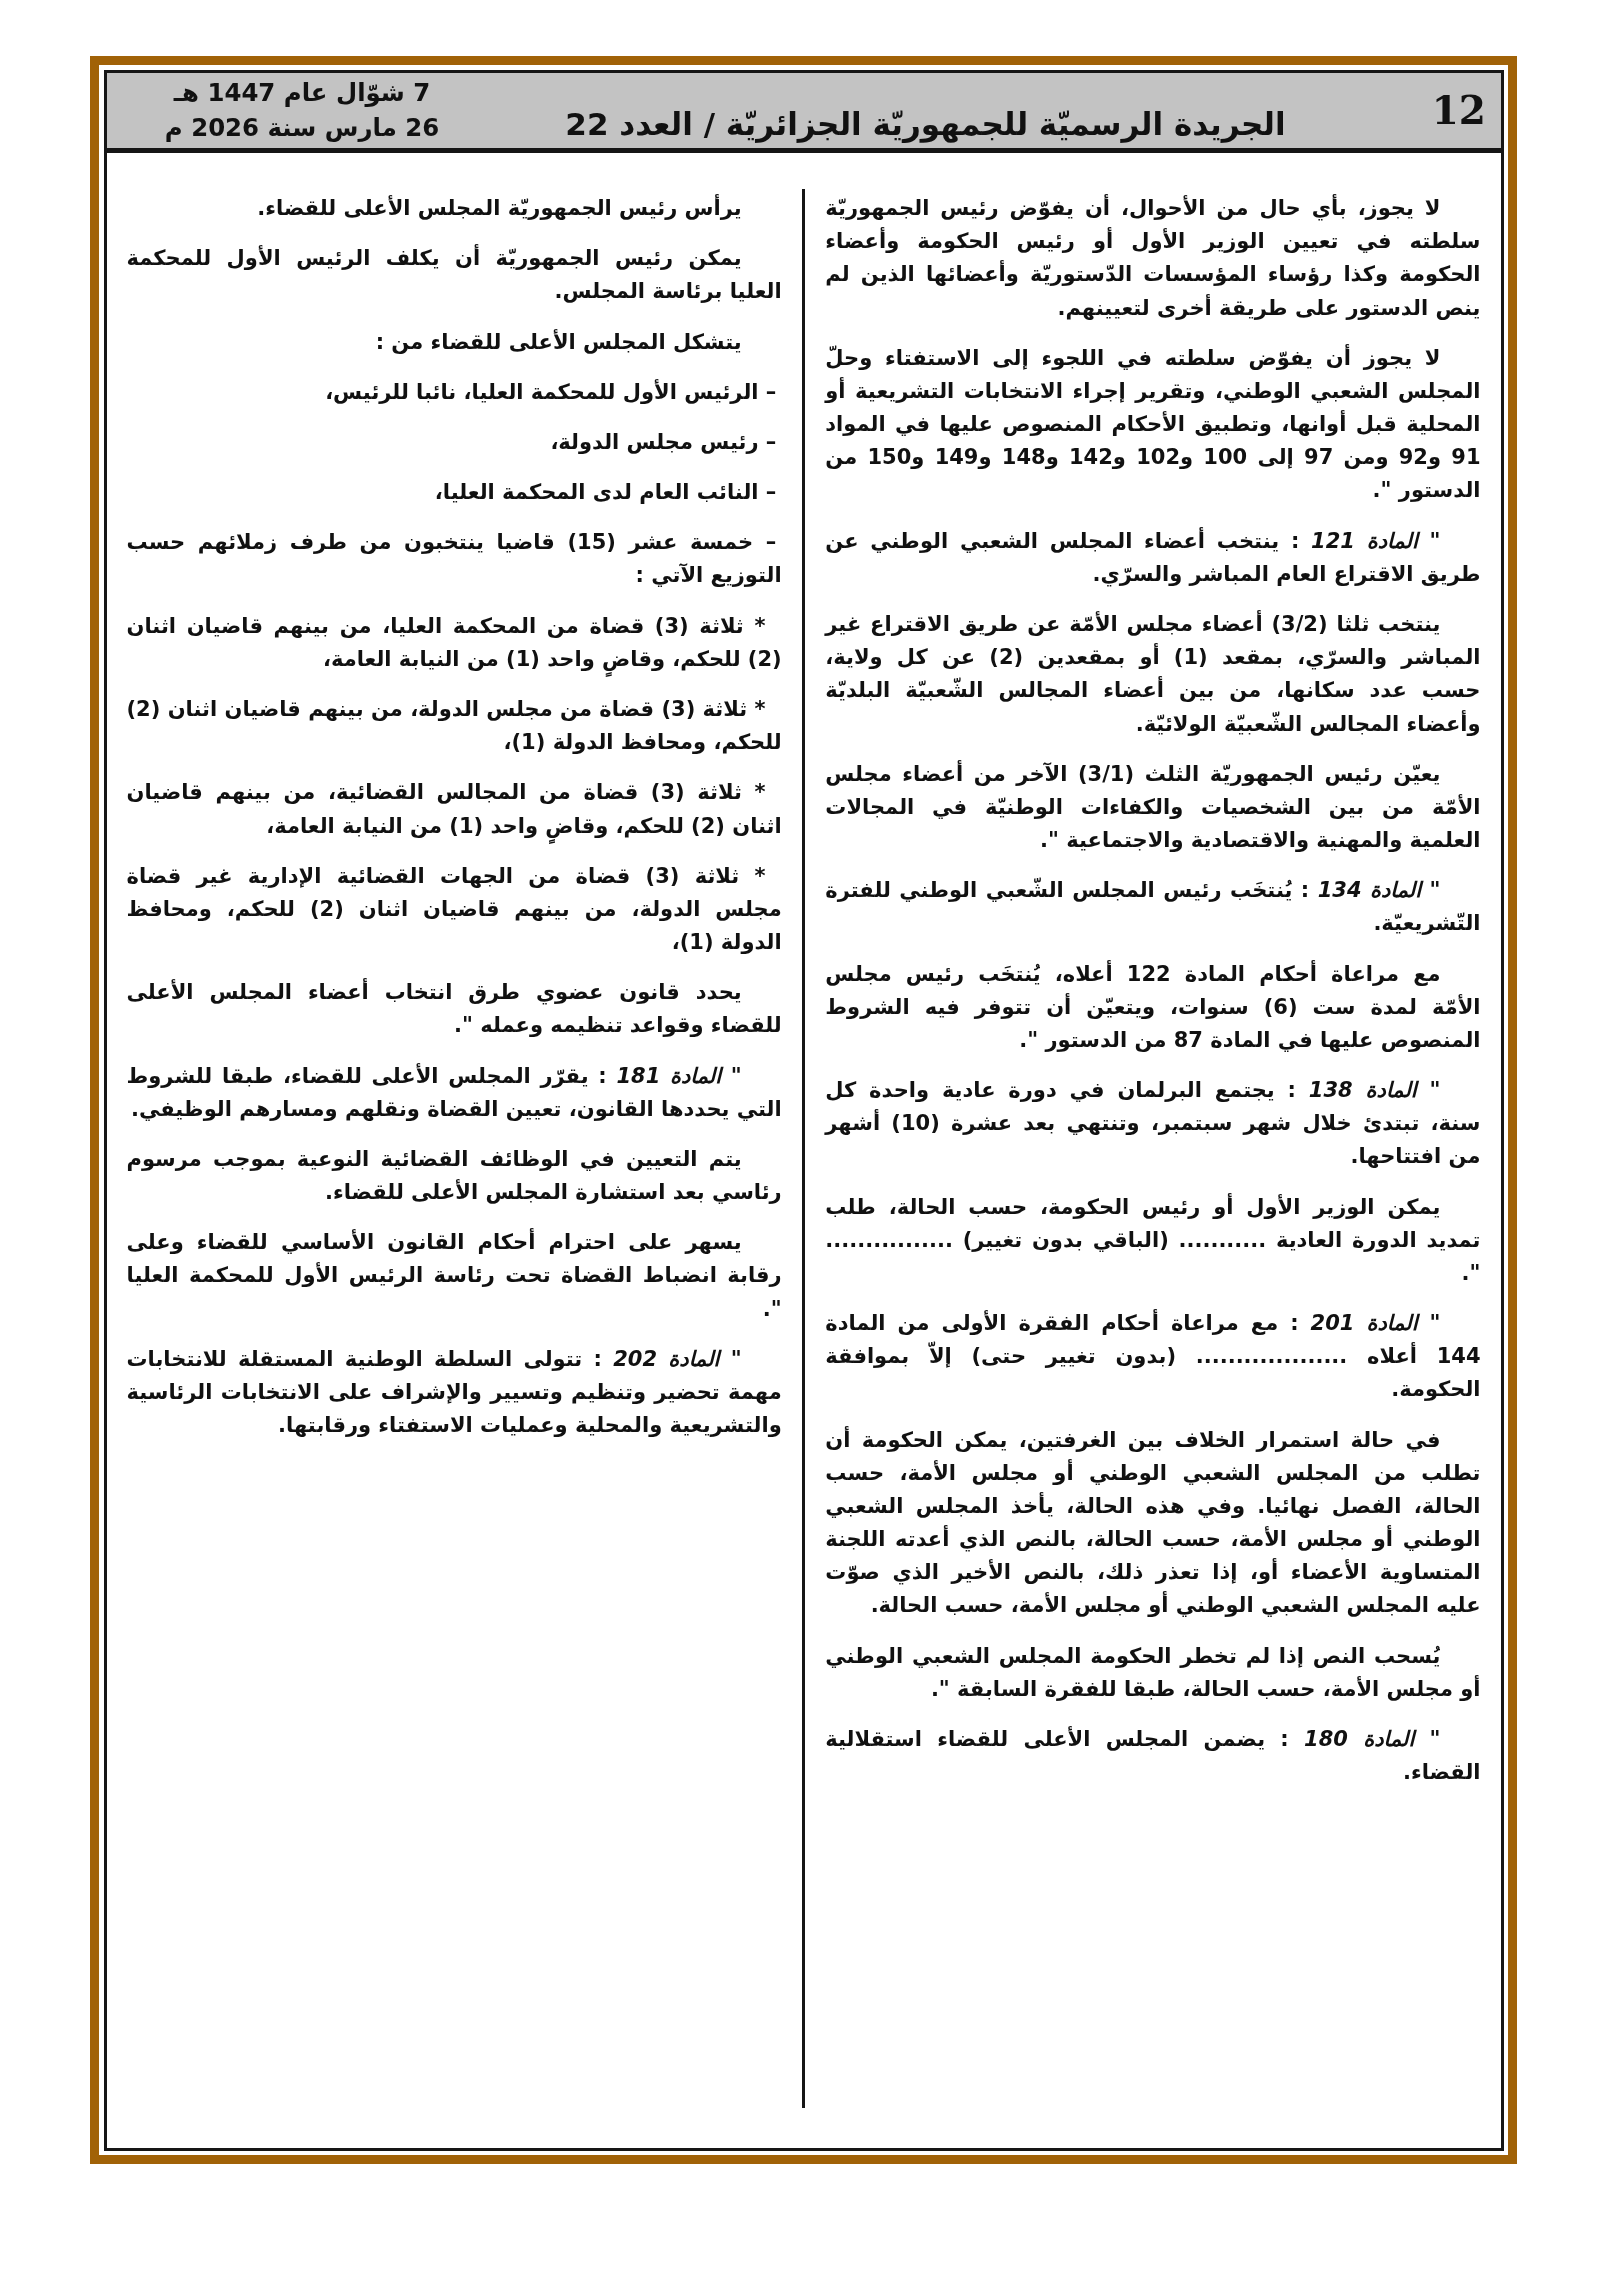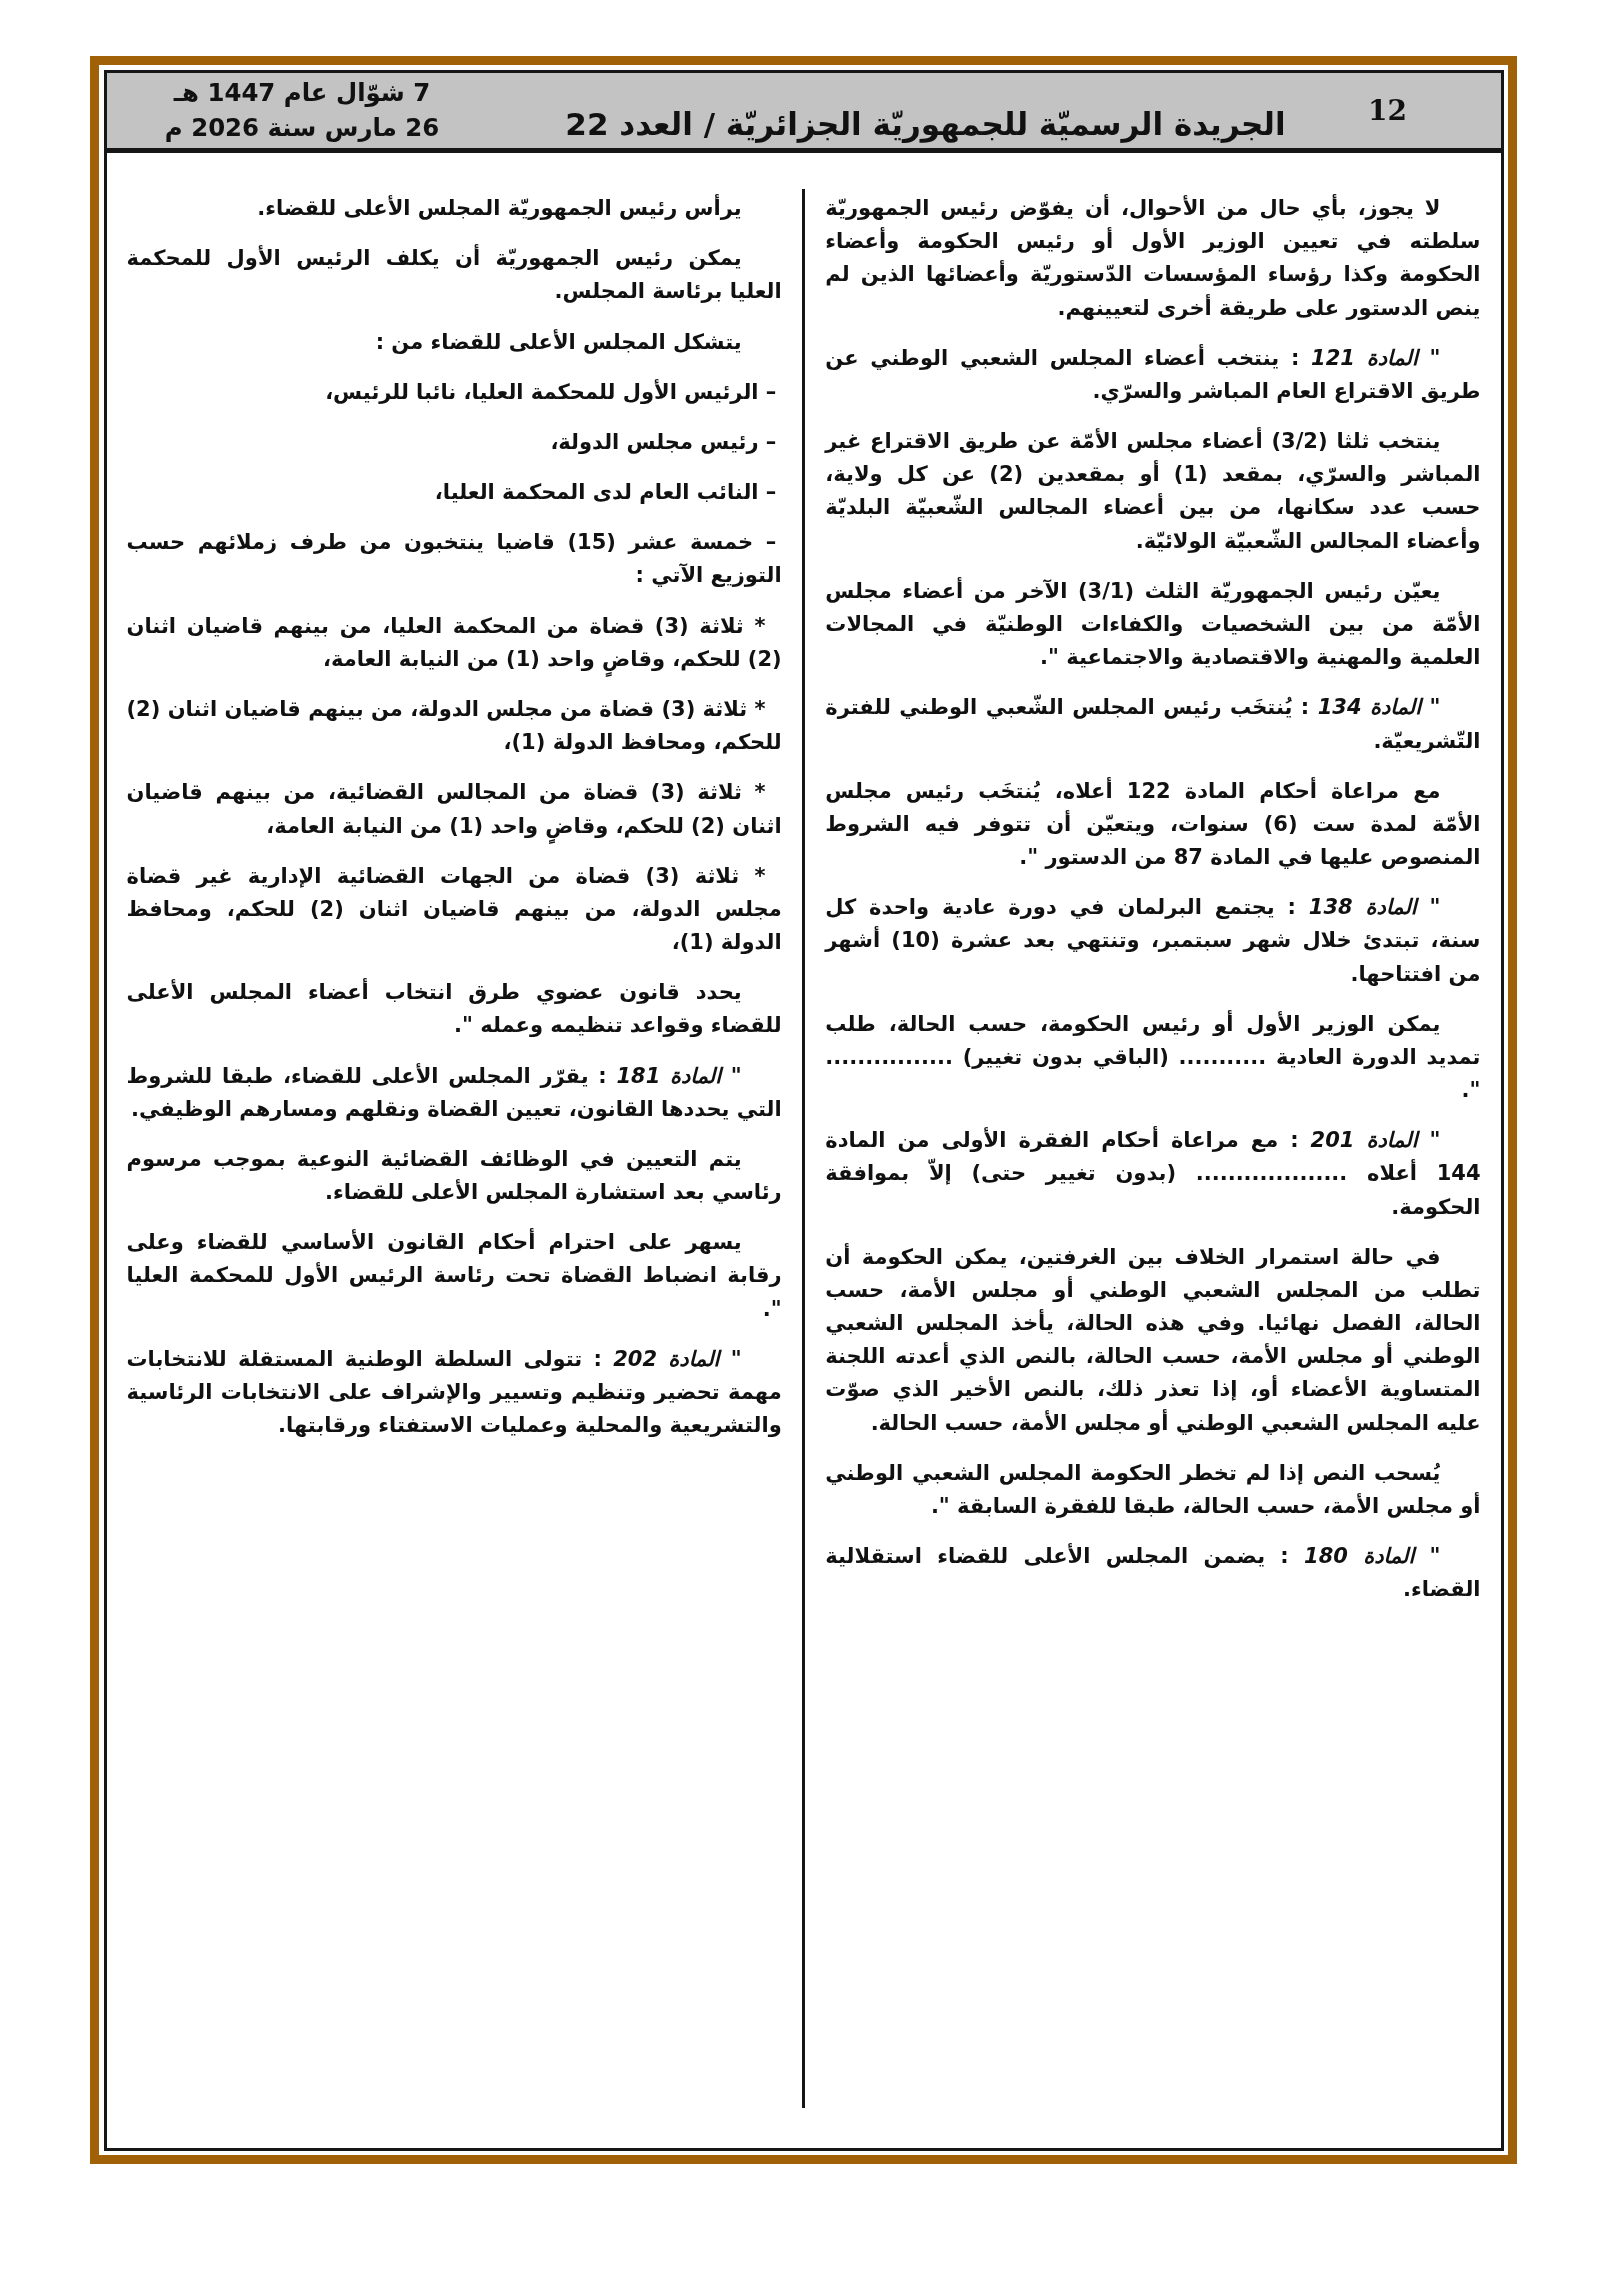--- a/index.html
+++ b/index.html
@@ -21,21 +21,21 @@
     grid-template-columns:362px 1fr 118px;align-items:center;
     padding:0 14.5px;box-sizing:border-box;
   }
   .date-block{
     direction:rtl;text-align:center;font-weight:bold;font-size:24.4px;line-height:1.45;
   }
   .header-title{
     direction:rtl;text-align:center;font-weight:bold;font-size:31px;margin-top:28px;
   }
   .page-num{
-    text-align:left;font-family:"DejaVu Serif",serif;font-weight:bold;font-size:28px;
+    text-align:right;font-family:"DejaVu Serif",serif;font-weight:bold;font-size:39px;
   }
   .content{
     flex:1 1 auto;display:flex;flex-direction:row;direction:ltr;
     padding:36px 9px 0 11px;box-sizing:border-box;overflow:hidden;
   }
   .col{flex:1 1 0;box-sizing:border-box;overflow:hidden;}
   .col-left{padding:3.6px 20px 0 9px;}
   .col-right{padding:3.6px 11px 0 20px;}
   .divider{flex:0 0 3.6px;background:#161616;margin-bottom:40px;}
   .para{
@@ -77,20 +77,21 @@
           <p class="para star">* ثلاثة (3) قضاة من الجهات القضائية الإدارية غير قضاة مجلس الدولة، من بينهم قاضيان اثنان (2) للحكم، ومحافظ الدولة (1)،</p>
           <p class="para plain">يحدد قانون عضوي طرق انتخاب أعضاء المجلس الأعلى للقضاء وقواعد تنظيمه وعمله ".</p>
           <p class="para article">" <i>المادة 181</i> : يقرّر المجلس الأعلى للقضاء، طبقا للشروط التي يحددها القانون، تعيين القضاة ونقلهم ومسارهم الوظيفي.</p>
           <p class="para plain">يتم التعيين في الوظائف القضائية النوعية بموجب مرسوم رئاسي بعد استشارة المجلس الأعلى للقضاء.</p>
           <p class="para plain">يسهر على احترام أحكام القانون الأساسي للقضاء وعلى رقابة انضباط القضاة تحت رئاسة الرئيس الأول للمحكمة العليا ".</p>
           <p class="para article">" <i>المادة 202</i> : تتولى السلطة الوطنية المستقلة للانتخابات مهمة تحضير وتنظيم وتسيير والإشراف على الانتخابات الرئاسية والتشريعية والمحلية وعمليات الاستفتاء ورقابتها.</p>
         </div>
       <div class="divider"></div>
       <div class="col col-right" id="col-right">
           <p class="para plain">لا يجوز، بأي حال من الأحوال، أن يفوّض رئيس الجمهوريّة سلطته في تعيين الوزير الأول أو رئيس الحكومة وأعضاء الحكومة وكذا رؤساء المؤسسات الدّستوريّة وأعضائها الذين لم ينص الدستور على طريقة أخرى لتعيينهم.</p>
+          <p class="para plain">لا يجوز أن يفوّض سلطته في اللجوء إلى الاستفتاء وحلّ المجلس الشعبي الوطني، وتقرير إجراء الانتخابات التشريعية أو المحلية قبل أوانها، وتطبيق الأحكام المنصوص عليها في المواد 91 و92 ومن 97 إلى 100 و102 و142 و148 و149 و150 من الدستور ".</p>
           <p class="para article">" <i>المادة 121</i> : ينتخب أعضاء المجلس الشعبي الوطني عن طريق الاقتراع العام المباشر والسرّي.</p>
           <p class="para plain">ينتخب ثلثا (3/2) أعضاء مجلس الأمّة عن طريق الاقتراع غير المباشر والسرّي، بمقعد (1) أو بمقعدين (2) عن كل ولاية، حسب عدد سكانها، من بين أعضاء المجالس الشّعبيّة البلديّة وأعضاء المجالس الشّعبيّة الولائيّة.</p>
           <p class="para plain">يعيّن رئيس الجمهوريّة الثلث (3/1) الآخر من أعضاء مجلس الأمّة من بين الشخصيات والكفاءات الوطنيّة في المجالات العلمية والمهنية والاقتصادية والاجتماعية ".</p>
           <p class="para article">" <i>المادة 134</i> : يُنتخَب رئيس المجلس الشّعبي الوطني للفترة التّشريعيّة.</p>
           <p class="para plain">مع مراعاة أحكام المادة 122 أعلاه، يُنتخَب رئيس مجلس الأمّة لمدة ست (6) سنوات، ويتعيّن أن تتوفر فيه الشروط المنصوص عليها في المادة 87 من الدستور ".</p>
           <p class="para article">" <i>المادة 138</i> : يجتمع البرلمان في دورة عادية واحدة كل سنة، تبتدئ خلال شهر سبتمبر، وتنتهي بعد عشرة (10) أشهر من افتتاحها.</p>
           <p class="para plain">يمكن الوزير الأول أو رئيس الحكومة، حسب الحالة، طلب تمديد الدورة العادية ........... (الباقي بدون تغيير) ................ ".</p>
           <p class="para article">" <i>المادة 201</i> : مع مراعاة أحكام الفقرة الأولى من المادة 144 أعلاه ................... (بدون تغيير حتى)  إلاّ بموافقة الحكومة.</p>
           <p class="para plain">في حالة استمرار الخلاف بين الغرفتين، يمكن الحكومة أن تطلب من المجلس الشعبي الوطني أو مجلس الأمة، حسب الحالة، الفصل نهائيا. وفي هذه الحالة، يأخذ المجلس الشعبي الوطني أو مجلس الأمة، حسب الحالة، بالنص الذي أعدته اللجنة المتساوية الأعضاء أو، إذا تعذر ذلك، بالنص الأخير الذي صوّت عليه المجلس الشعبي الوطني أو مجلس الأمة، حسب الحالة.</p>
           <p class="para plain">يُسحب النص إذا لم تخطر الحكومة المجلس الشعبي الوطني أو مجلس الأمة، حسب الحالة، طبقا للفقرة السابقة ".</p>

